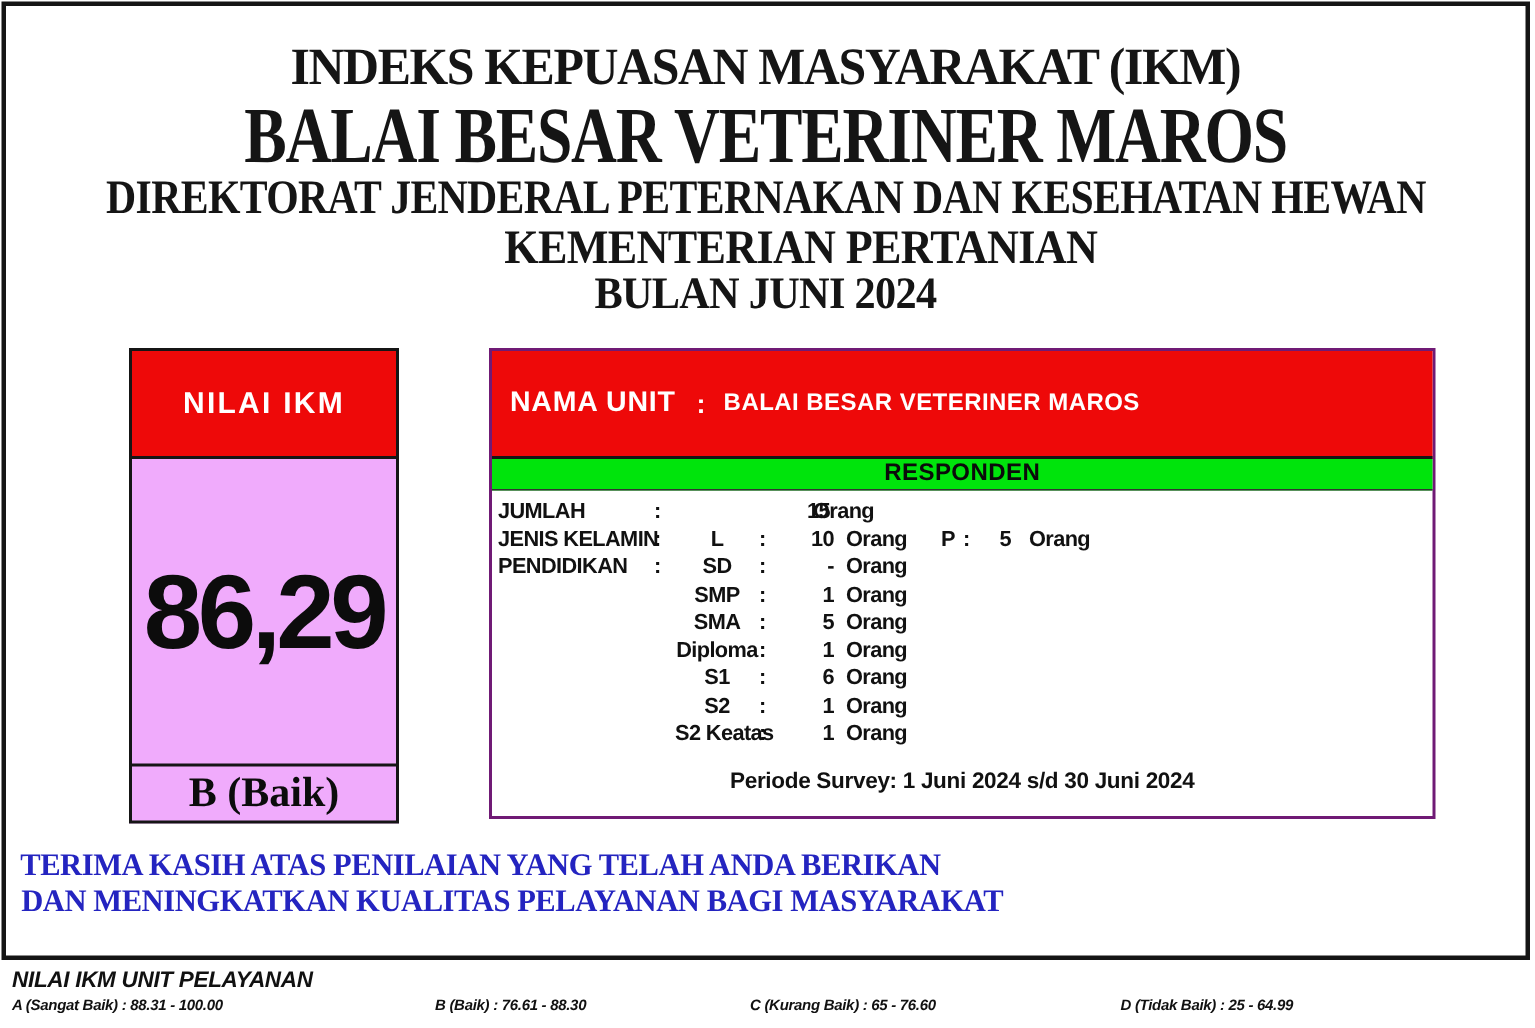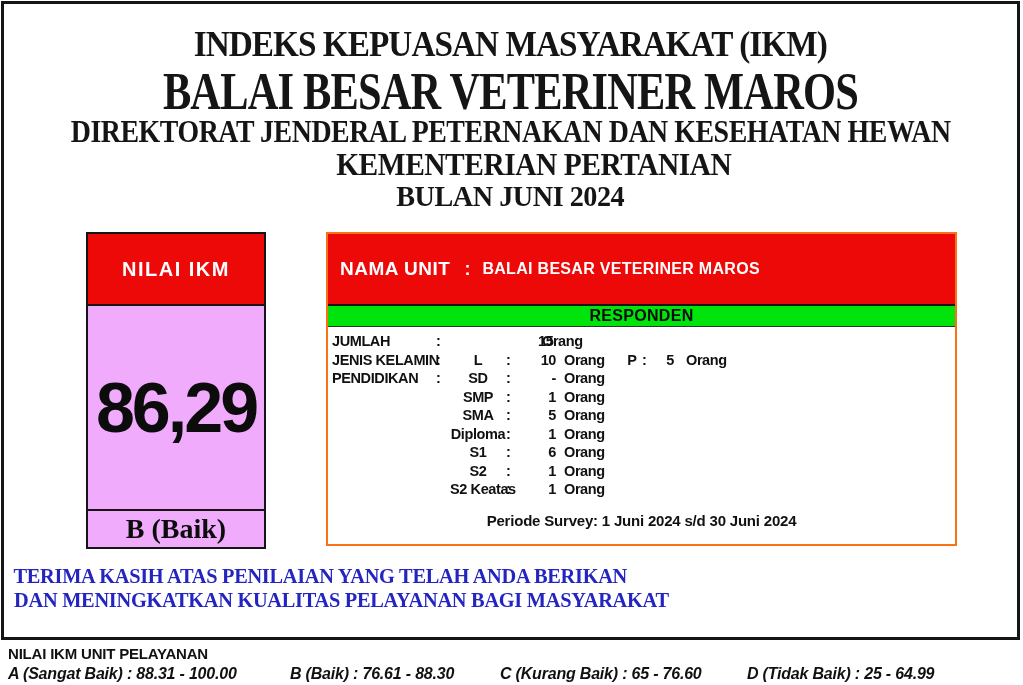--- a/index.html
+++ b/index.html
@@ -44,21 +44,21 @@
   }
   .score-grade {
     flex:0 0 auto; height:38px; border-top:2px solid #151515;
     display:flex; align-items:center; justify-content:center;
     font-family:"Liberation Serif", serif; font-weight:bold; font-size:28px; color:#0c0c0c;
   }
 
   
   .unit-card {
     position:absolute; left:322px; top:228px; width:631px; height:314px;
-    border:2px solid #f97316; background:#fff;
+    border:2px solid #701a75; background:#fff;
   }
   .unit-header {
     height:72px; background:var(--red,#ee0909); border-bottom:2px solid #151515;
     display:flex; align-items:center; padding-left:12px; color:#fff; white-space:nowrap;
   }
   .unit-label { font-size:19px; font-weight:bold; letter-spacing:0.5px; }
   .unit-colon { font-size:18px; font-weight:bold; margin:0 12px 0 14px; }
   .unit-value { font-size:16px; font-weight:bold; letter-spacing:0.3px; }
 
   .responden-bar {
@@ -85,24 +85,24 @@
   .thanks {
     position:absolute; left:0; top:560px; width:100%; 
     font-family:"Liberation Serif", serif; font-weight:bold; color:var(--blue,#2424c0);
   }
   .thanks .thline { font-size:21px; line-height:24px; white-space:nowrap; }
   .thanks .thline > span { display:inline-block; transform:scaleX(0.97); transform-origin:50% 50%; letter-spacing:-0.3px; }
 
   
   .footer { position:absolute; left:0; top:644px; width:1023px; height:41px; background:#fff; }
   .footer-title {
-    position:absolute; left:8px; top:1px; font-size:15px; font-weight:bold; letter-spacing:-0.2px;
+    position:absolute; left:8px; top:1px; font-size:15px; font-weight:bold; font-style:italic; letter-spacing:-0.2px;
   }
   .footer-scale span {
-    position:absolute; top:21px; font-size:16px; font-weight:bold; font-style:italic; white-space:nowrap; letter-spacing:-0.2px;
+    position:absolute; top:21px; font-size:10px; font-weight:bold; font-style:italic; white-space:nowrap; letter-spacing:-0.2px;
   }
   .fs0 { left:8px; } .fs1 { left:290px; } .fs2 { left:500px; } .fs3 { left:747px; }
 </style>
 </head>
 <body>
 
 <div class="page">
 
   <div class="main-frame">
 

